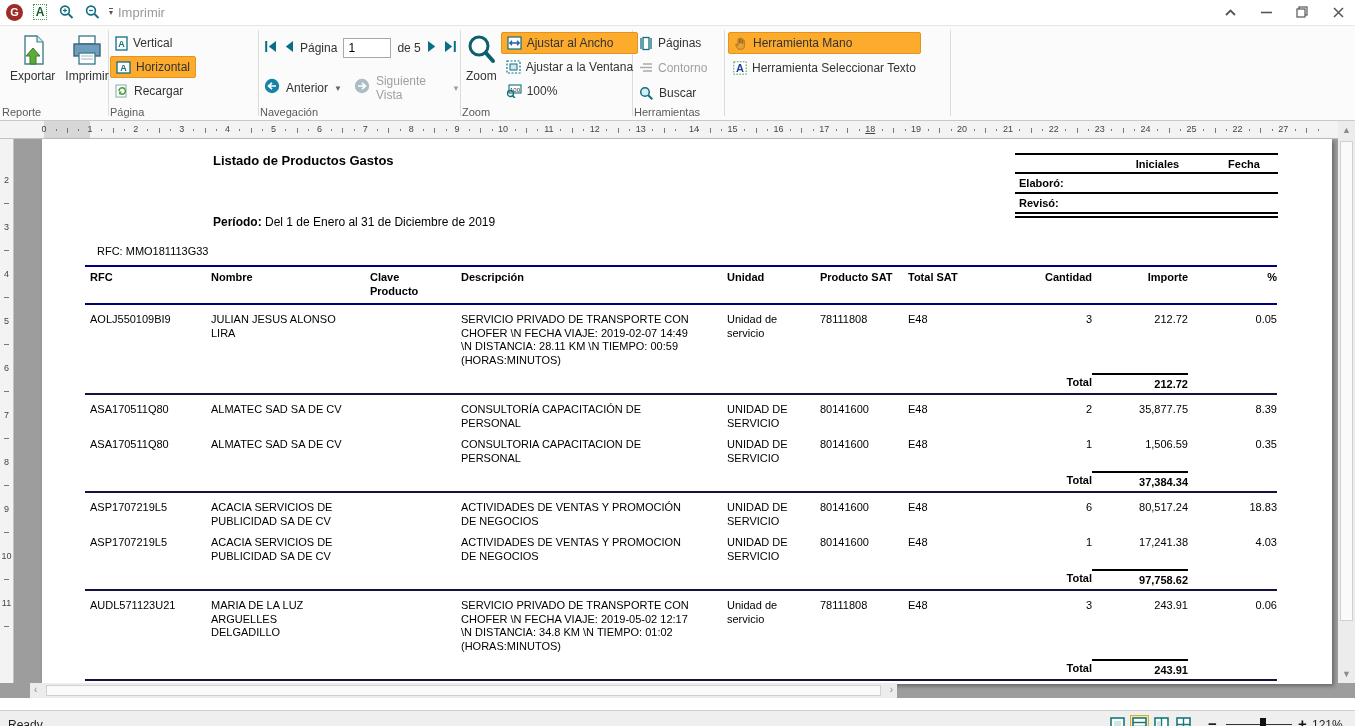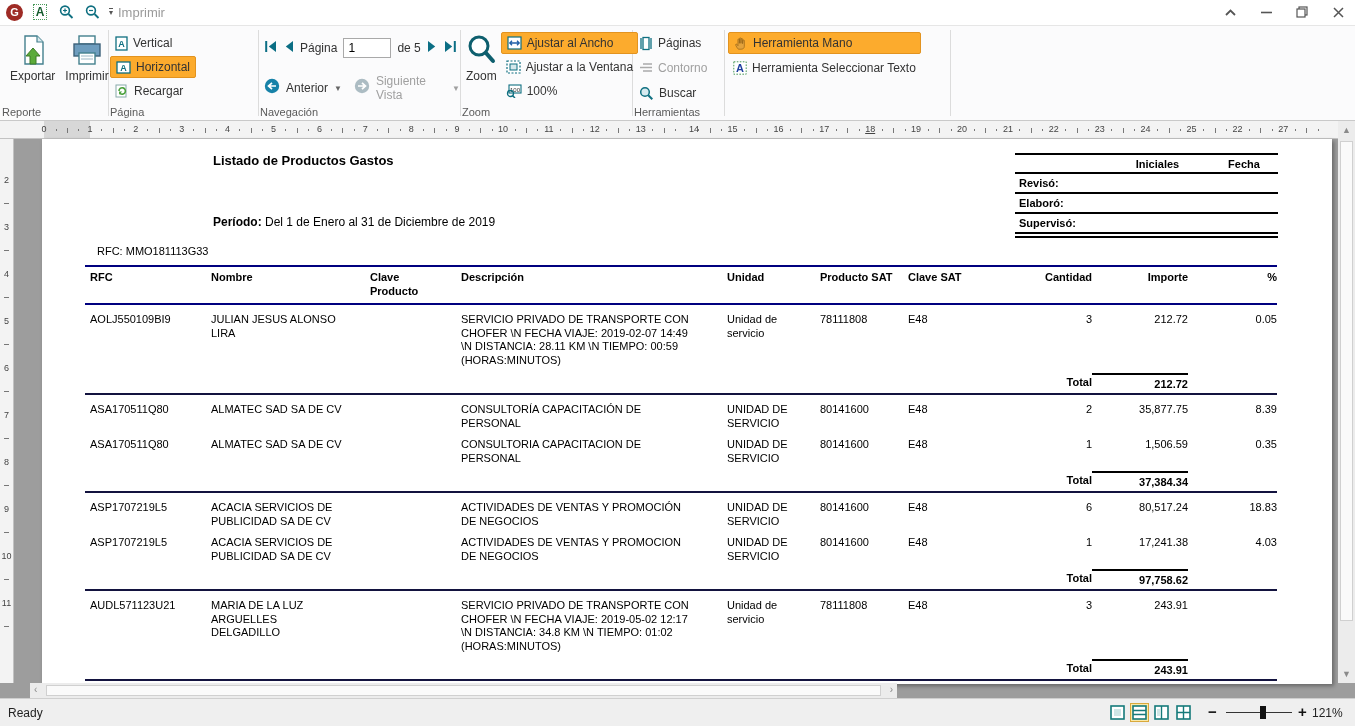--- a/index.html
+++ b/index.html
@@ -68,21 +68,21 @@
 
   
   .vscroll { position:absolute; right:0; top:0; bottom:15px; width:17px; background:#ECECEC; }
   .vthumb { position:absolute; left:2px; right:2px; top:20px; height:480px; background:#FAFAFA; border:1px solid #d0d0d0; }
   .sarrow { position:absolute; left:0; right:0; text-align:center; font-size:9px; color:#8a8a8a; }
   .hscroll { position:absolute; left:30px; bottom:0; width:867px; height:15px; background:#ECECEC; }
   .hthumb { position:absolute; top:2px; bottom:2px; left:16px; right:16px; background:#FAFAFA; border:1px solid #d0d0d0; }
   .harrow { position:absolute; top:1px; font-size:10px; color:#8a8a8a; }
 
   
-  .statusbar { position:absolute; bottom:0; left:0; right:0; height:28px; background:#EFEFEF; border-top:1px solid #cfcfcf; overflow:hidden; }
+  .statusbar { position:absolute; bottom:0; left:0; right:0; height:16px; background:#EFEFEF; border-top:1px solid #cfcfcf; overflow:hidden; }
   .ready { position:absolute; left:8px; top:7px; font-size:12px; color:#222; }
   .viewbtns { position:absolute; left:1108px; top:4px; display:flex; gap:3px; }
   .vbtn { width:19px; height:19px; display:flex; align-items:center; justify-content:center; border:1px solid transparent; }
   .vbtn.active { background:#FBE9A6; border:1px solid #D9A93C; }
   .zminus { position:absolute; left:1208px; top:4px; font-size:15px; color:#111; font-weight:bold; }
   .ztrack { position:absolute; left:1226px; top:13px; width:66px; height:1px; background:#333; }
   .zthumb { position:absolute; left:34px; top:-6px; width:6px; height:13px; background:#111; }
   .zplus { position:absolute; left:1298px; top:4px; font-size:15px; color:#111; font-weight:bold; }
   .zpct { position:absolute; left:1312px; top:7px; font-size:12px; color:#222; }
 </style>
@@ -460,41 +460,40 @@
 
     <div class="page">
       <div class="rtitle">Listado de Productos Gastos</div>
 
       <div class="signtable">
         <div class="signhead">
           <span class="sh"></span>
           <span class="sh">Iniciales</span>
           <span class="sh">Fecha</span>
         </div>
+        <div class="signrow">Elaboró:</div>
         <div class="signrow">Revisó:</div>
-        <div class="signrow">Elaboró:</div>
-        <div class="signrow">Supervisó:</div>
         <div class="signend"></div>
       </div>
 
       <div class="periodo">
         <b>Período:</b><span> Del 1 de Enero al 31 de Diciembre de 2019</span>
       </div>
       <div class="rfcline">RFC: MMO181113G33</div>
 
       <div class="rtable" id="rtable">
           <div class="thead">
             <div class="hc">RFC</div>
             <div class="hc">Nombre</div>
             <div class="hc">Clave
 Producto</div>
             <div class="hc">Descripción</div>
             <div class="hc">Unidad</div>
             <div class="hc">Producto SAT</div>
-            <div class="hc">Clave SAT</div>
+            <div class="hc">Total SAT</div>
             <div class="hc num">Cantidad</div>
             <div class="hc num">Importe</div>
             <div class="hc num">%</div>
           </div>
           <div class="tgroup">
             <div class="trow">
               <div class="c">AOLJ550109BI9</div>
               <div class="c">JULIAN JESUS ALONSO
 LIRA</div>
               <div class="c"></div>
@@ -595,20 +594,21 @@
               <div class="c">SERVICIO PRIVADO DE TRANSPORTE CON
 CHOFER \N FECHA VIAJE: 2019-05-02 12:17
 \N DISTANCIA: 34.8 KM \N TIEMPO: 01:02
 (HORAS:MINUTOS)</div>
               <div class="c">Unidad de
 servicio</div>
               <div class="c">78111808</div>
               <div class="c">E48</div>
               <div class="c num">3</div>
               <div class="c num">243.91</div>
+              <div class="c num">0.06</div>
             </div>
             <div class="totrow">
               <div class="tl">Total</div>
               <div class="tv">243.91</div>
             </div>
           </div>
           <div class="tgroup">
             <div class="trow"></div>
           </div>
         </div>

